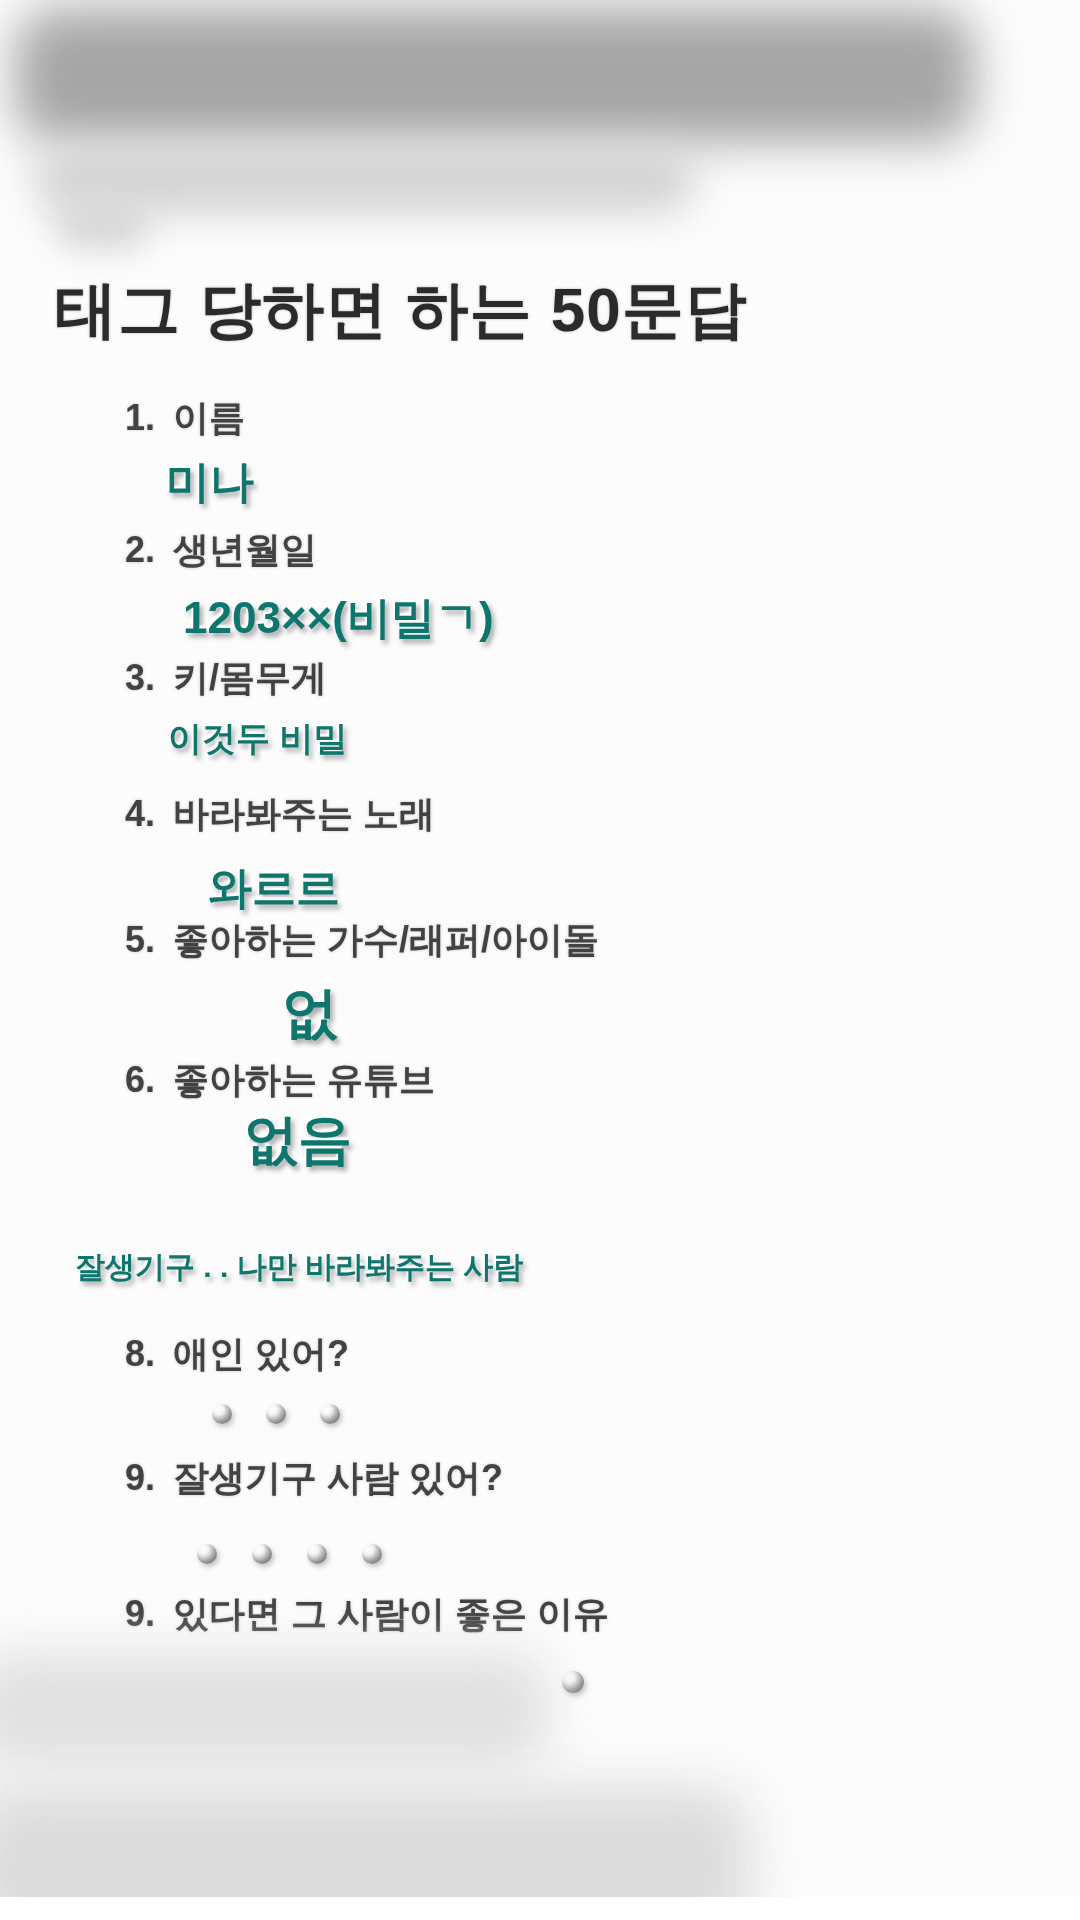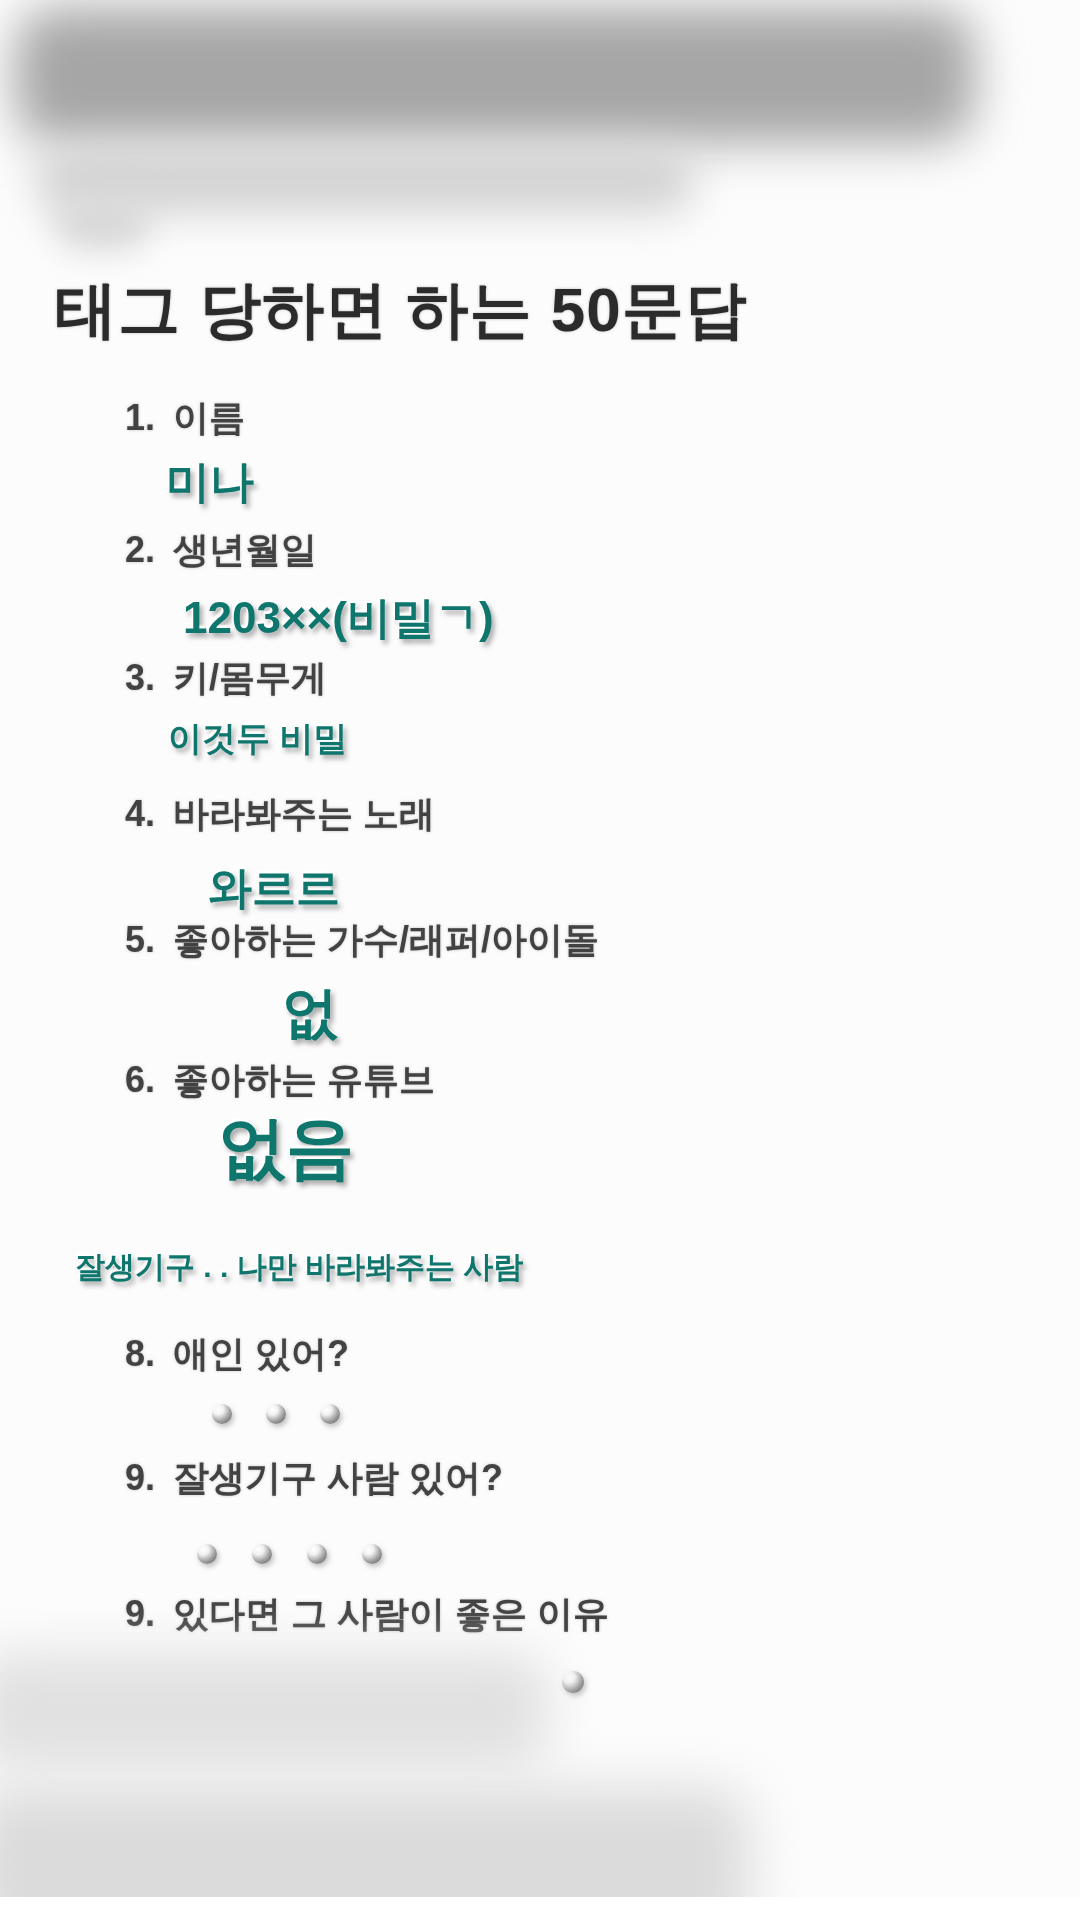--- a/index.html
+++ b/index.html
@@ -112,21 +112,21 @@
   <div class="a" style="top:864px;left:208px;font-size:44px">와르르</div>
 
   <div class="q" style="top:920px">
     <span class="num">5.</span><span class="qt">좋아하는 가수/래퍼/아이돌</span>
   </div>
   <div class="a" style="top:982px;left:282px;font-size:56px">없</div>
 
   <div class="q" style="top:1060px">
     <span class="num">6.</span><span class="qt">좋아하는 유튜브</span>
   </div>
-  <div class="a" style="top:1110px;left:218px;font-size:68px">없음</div>
+  <div class="a" style="top:1110px;left:244px;font-size:54px">없음</div>
 
   <div class="a" style="top:1250px;left:75px;font-size:30px">잘생기구 . . 나만 바라봐주는 사람</div>
 
   <div class="q" style="top:1334px">
     <span class="num">8.</span><span class="qt">애인 있어?</span>
   </div>
   <div class="dots dots-3" style="top:1404px;left:212px">
       <span class="dot"></span>
       <span class="dot"></span>
       <span class="dot"></span>

